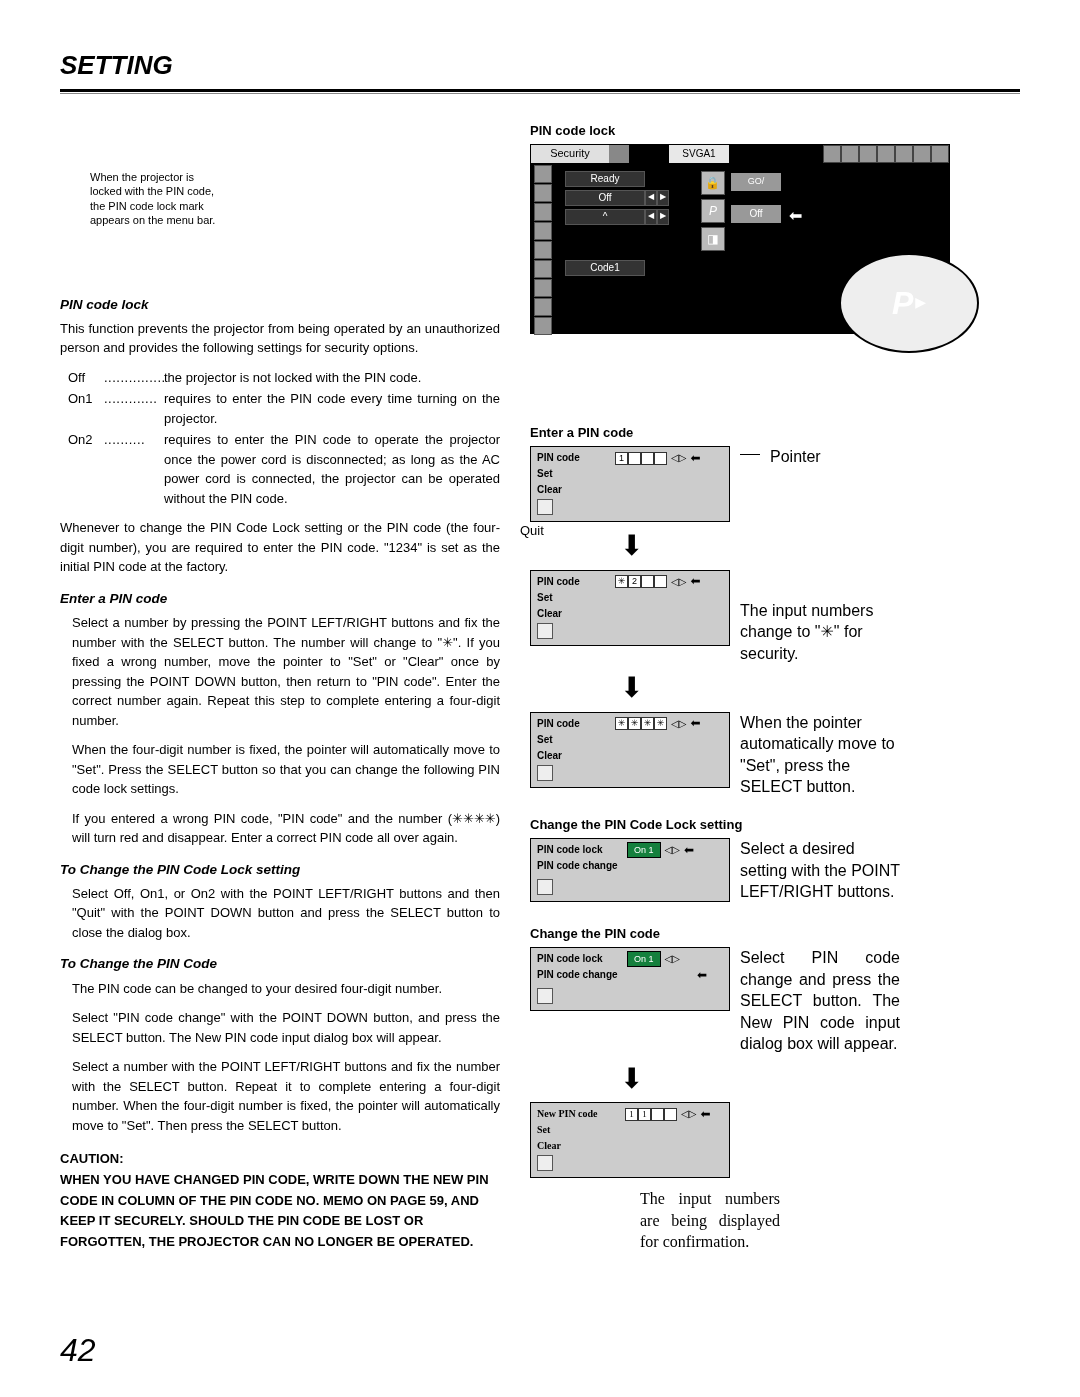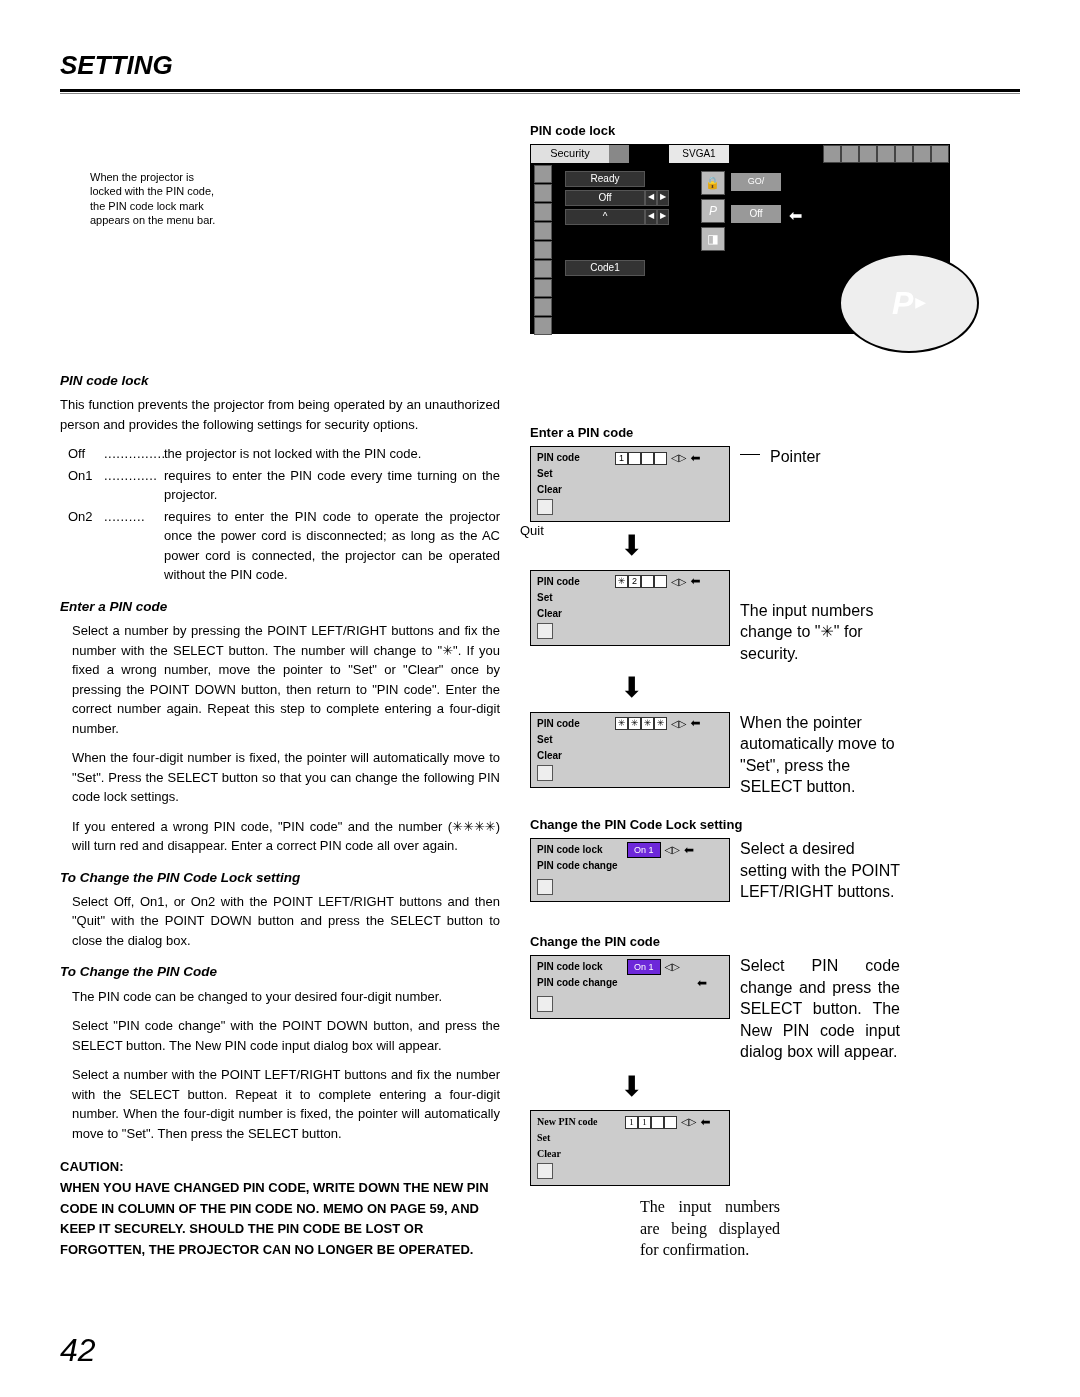--- a/index.html
+++ b/index.html
@@ -68,21 +68,21 @@
 .gd-larrows { margin-left: 4px; font-size: 10px; }
 .gd-pointer { margin-left: 4px; font-size: 12px; }
 .gd-quit { display: flex; align-items: center; }
 .gd-quit-icon { width: 16px; height: 16px; border: 1px solid #555; background:#eee; }
 .down-arrow { font-size: 28px; margin: 4px 0 4px 90px; }
 .annot { font-size: 16px; line-height: 1.35; }
 .pin-group { position: relative; width: 420px; }
 .ann-right { width: 160px; }
 .pagenum { position: absolute; left: 60px; bottom: 28px; font-size: 32px; font-weight: normal; font-style: italic; }
 .quit-word { position: absolute; font-size: 13px; left: -10px; top: 76px; }
-.boxtext { background:#6d28d9; color:#fff; font-size:9px; padding:1px 6px; border:1px solid #000; }
+.boxtext { background:#15803d; color:#fff; font-size:9px; padding:1px 6px; border:1px solid #000; }
 .small-ptr-line { border-bottom: 0.5px solid #000; }
 </style>
 </head>
 <body>
 
 <div>
   <div class="header-title">SETTING</div>
   <div class="header-rule-dark"></div>
   <div class="header-rule-light"></div>
 </div>
@@ -104,20 +104,21 @@
         <div class="opt-dots">.............</div>
         <div class="opt-text">requires to enter the PIN code every time turning on the projector.</div>
       </div>
       <div class="opt-row">
         <div class="opt-label">On2</div>
         <div class="opt-dots">..........</div>
         <div class="opt-text">requires to enter the PIN code to operate the projector once the power cord is disconnected; as long as the AC power cord is connected, the projector can be operated without the PIN code.</div>
       </div>
     </div>
 
+    <div class="para">Whenever to change the PIN Code Lock setting or the PIN code (the four-digit number), you are required to enter the PIN code. "1234" is set as the initial PIN code at the factory.</div>
 
     <div class="sec-title">Enter a PIN code</div>
     <div class="para indent">Select a number by pressing the POINT LEFT/RIGHT buttons and fix the number with the SELECT button.  The number will change to "✳".  If you fixed a wrong number, move the pointer to "Set" or "Clear" once by pressing the POINT DOWN button, then return to "PIN code".  Enter the correct number again. Repeat this step to complete entering a four-digit number.</div>
     <div class="para indent">When the four-digit number is fixed, the pointer will automatically move to "Set".  Press the SELECT button so that you can change the following PIN code lock settings.</div>
     <div class="para indent">If you entered a wrong PIN code, "PIN code" and the number (✳✳✳✳) will turn red and disappear.  Enter a correct PIN code all over again.</div>
 
     <div class="sec-title">To Change the PIN Code Lock setting</div>
     <div class="para indent">Select Off, On1, or On2 with the POINT LEFT/RIGHT buttons and then   "Quit" with the POINT DOWN button and press the SELECT button to close the dialog box.</div>
 
     <div class="sec-title">To Change the PIN Code</div>
@@ -299,21 +300,21 @@
         <div class="gd-row">
             <div class="gd-label" style="width:100px;">PIN code change</div>
           </div>
         <div class="gd-quit" style="margin-top:6px;">
             <div class="gd-quit-icon"></div>
           </div>
       </div>
       <div class="ann-right annot">Select a desired setting with the POINT LEFT/RIGHT buttons.</div>
     </div>
 
-    <div class="r-heading" style="margin-top:30px;">Change the PIN code</div>
+    <div class="r-heading" style="margin-top:22px;">Change the PIN code</div>
     <div style="display:flex; gap:10px; align-items:flex-start;">
       <div class="gray-dialog">
         <div class="gd-row">
           <div class="gd-label" style="width: 90px;">PIN code lock</div>
           <div class="boxtext">On 1</div>
           <div class="gd-larrows">◁▷</div>
         </div>
         <div class="gd-row">
             <div class="gd-label" style="width:100px;">PIN code change</div>
           <div class="gd-pointer" style="margin-left:60px;">⬅</div>

